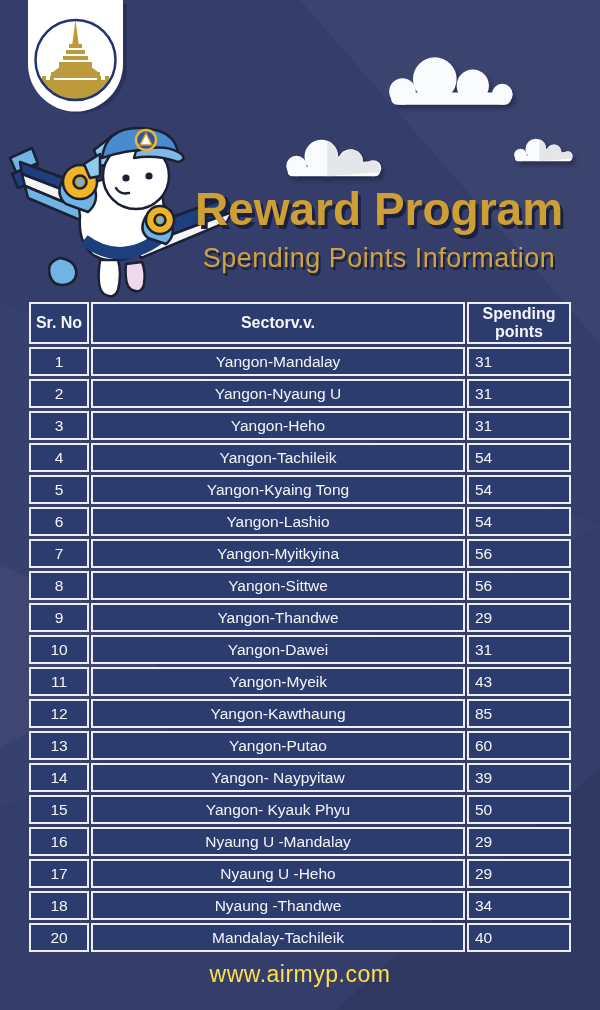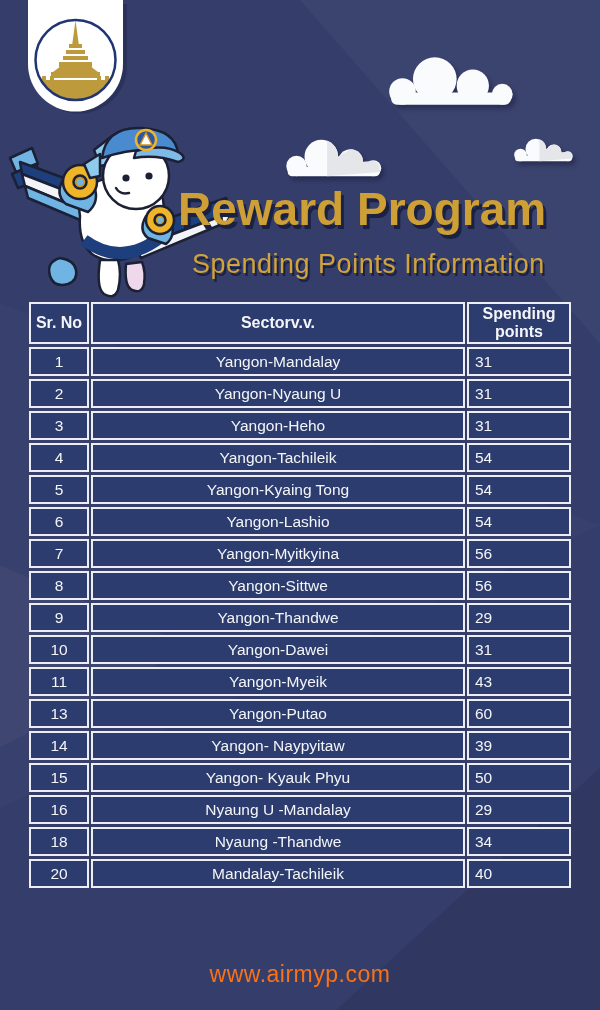--- a/index.html
+++ b/index.html
@@ -18,29 +18,29 @@
   .facet-br{background:rgba(0,0,0,.08);clip-path:polygon(56% 100%,100% 76%,100% 100%);}
 
   .logo{position:absolute;left:22px;top:0;width:107px;height:121px;}
   .cloud{position:absolute;filter:drop-shadow(3px 4px 2px rgba(10,14,40,.35));}
   .cloud-big{left:374px;top:56px;width:152px;height:50px;}
   .cloud-mid{left:270px;top:139px;width:126px;height:38px;}
   .cloud-small{left:507px;top:137px;width:72px;height:26px;}
 
   .mascot{position:absolute;left:8px;top:120px;width:232px;height:180px;}
 
-  .titles{position:absolute;left:178px;top:184px;width:402px;}
+  .titles{position:absolute;left:178px;top:184px;width:402px;text-align:center;}
   .title-main{
     margin:0;font-size:46px;font-weight:bold;letter-spacing:0;
     color:#ce9f35;line-height:50px;
     text-shadow:3px 4px 0 #1a2142;
     font-family:"Liberation Sans",sans-serif;
   }
   .title-sub{
-    margin:14px;font-size:27px;font-weight:normal;letter-spacing:.5px;
+    margin:8px;font-size:27px;font-weight:normal;letter-spacing:.5px;
     color:#d1a33b;line-height:33px;
     text-shadow:2px 3px 0 #1a2142;
   }
 
   table.points{
     position:absolute;left:27px;top:299px;width:546px;
     border-collapse:separate;border-spacing:2px 3px;table-layout:fixed;
   }
   table.points th,table.points td{
     border:2px solid #edeef4;background:#2c3c6e;color:#f4f5f8;
@@ -50,21 +50,21 @@
     font-size:16px;font-weight:bold;height:34px;padding:1px 4px;
     white-space:normal;line-height:18px;vertical-align:middle;
   }
   table.points td{font-size:15.5px;height:23px;padding:1px 6px;vertical-align:middle;}
   td.c-no{text-align:center;padding:1px 2px;}
   td.c-sector{text-align:center;}
   td.c-points{padding-right:9px;}
 
   .footer{
     position:absolute;left:0;top:961px;width:600px;text-align:center;
-    color:#f97316;font-size:23px;letter-spacing:.5px;
+    color:#fde047;font-size:23px;letter-spacing:.5px;
   }
 </style>
 </head>
 <body>
 
 <div class="poster">
 
   <div class="facet facet-tr"></div>
   <div class="facet facet-mid"></div>
   <div class="facet facet-left"></div>
@@ -262,20 +262,25 @@
       <td class="c-sector">Yangon-Dawei</td>
       <td class="c-points">31</td>
     </tr>
 
     <tr>
       <td class="c-no">11</td>
       <td class="c-sector">Yangon-Myeik</td>
       <td class="c-points">43</td>
     </tr>
 
+    <tr>
+      <td class="c-no">12</td>
+      <td class="c-sector">Yangon-Kawthaung</td>
+      <td class="c-points">85</td>
+    </tr>
 
     <tr>
       <td class="c-no">13</td>
       <td class="c-sector">Yangon-Putao</td>
       <td class="c-points">60</td>
     </tr>
 
     <tr>
       <td class="c-no">14</td>
       <td class="c-sector">Yangon- Naypyitaw</td>
@@ -287,20 +292,25 @@
       <td class="c-sector">Yangon- Kyauk Phyu</td>
       <td class="c-points">50</td>
     </tr>
 
     <tr>
       <td class="c-no">16</td>
       <td class="c-sector">Nyaung U -Mandalay</td>
       <td class="c-points">29</td>
     </tr>
 
+    <tr>
+      <td class="c-no">17</td>
+      <td class="c-sector">Nyaung U -Heho</td>
+      <td class="c-points">29</td>
+    </tr>
 
     <tr>
       <td class="c-no">18</td>
       <td class="c-sector">Nyaung -Thandwe</td>
       <td class="c-points">34</td>
     </tr>
 
 
     <tr>
       <td class="c-no">20</td>

